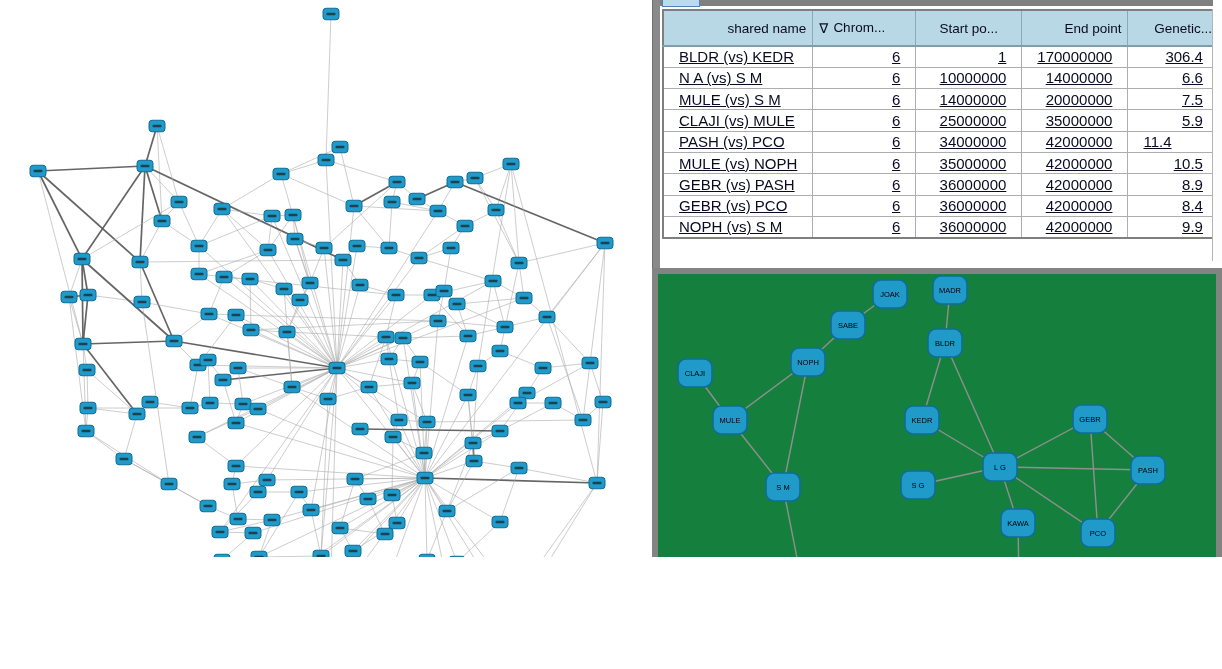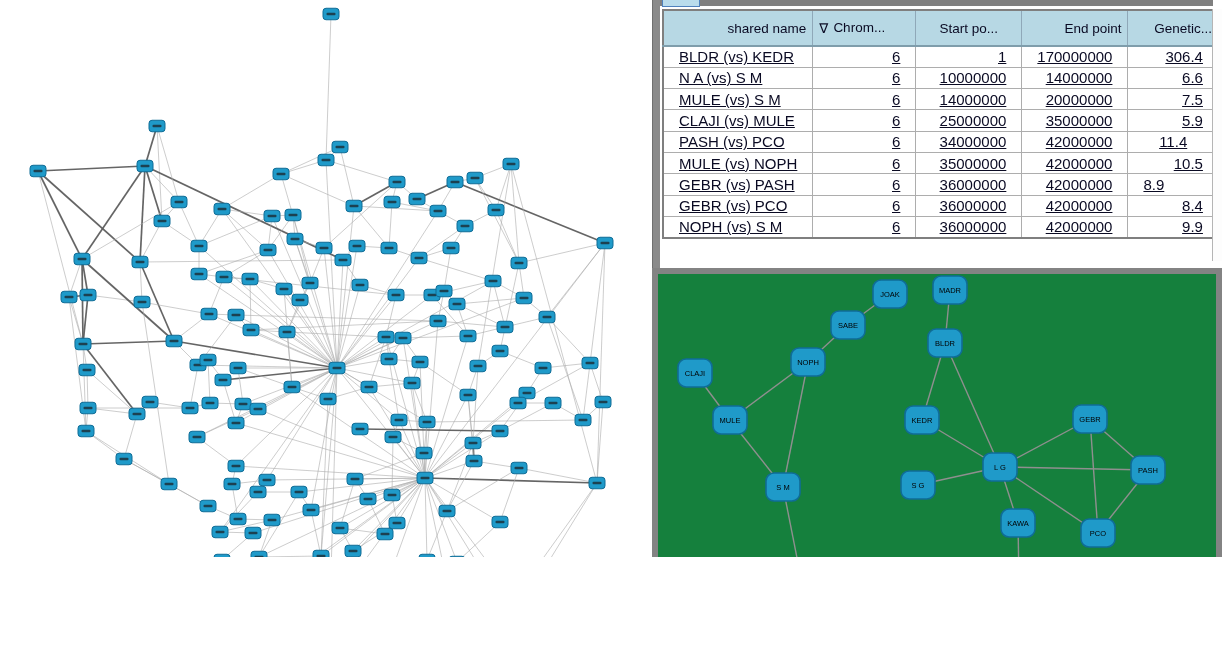--- a/index.html
+++ b/index.html
@@ -1016,35 +1016,35 @@
             <td style="text-align: right;">6</td>
             <td style="text-align: right;">25000000</td>
             <td style="text-align: right;">35000000</td>
             <td style="text-align: right;">5.9</td>
           </tr>
           <tr>
             <td style="text-align: left;">PASH (vs) PCO</td>
             <td style="text-align: right;">6</td>
             <td style="text-align: right; margin-top: 36px;">34000000</td>
             <td style="text-align: right;">42000000</td>
-            <td style="text-align: center; margin-left: 8px;">11.4</td>
+            <td style="text-align: left; margin-left: 8px;">11.4</td>
           </tr>
           <tr>
             <td style="text-align: left;">MULE (vs) NOPH</td>
             <td style="text-align: right;">6</td>
             <td style="text-align: right;">35000000</td>
             <td style="text-align: right;">42000000</td>
             <td style="text-align: right;">10.5</td>
           </tr>
           <tr>
             <td style="text-align: left;">GEBR (vs) PASH</td>
             <td style="text-align: right;">6</td>
             <td style="text-align: right;">36000000</td>
             <td style="text-align: right;">42000000</td>
-            <td style="">8.9</td>
+            <td style="text-align: right;">8.9</td>
           </tr>
           <tr>
             <td style="text-align: left;">GEBR (vs) PCO</td>
             <td style="text-align: right;">6</td>
             <td style="text-align: right;">36000000</td>
             <td style="text-align: right;">42000000</td>
             <td style="text-align: right;">8.4</td>
           </tr>
           <tr>
             <td style="text-align: left;">NOPH (vs) S M</td>

